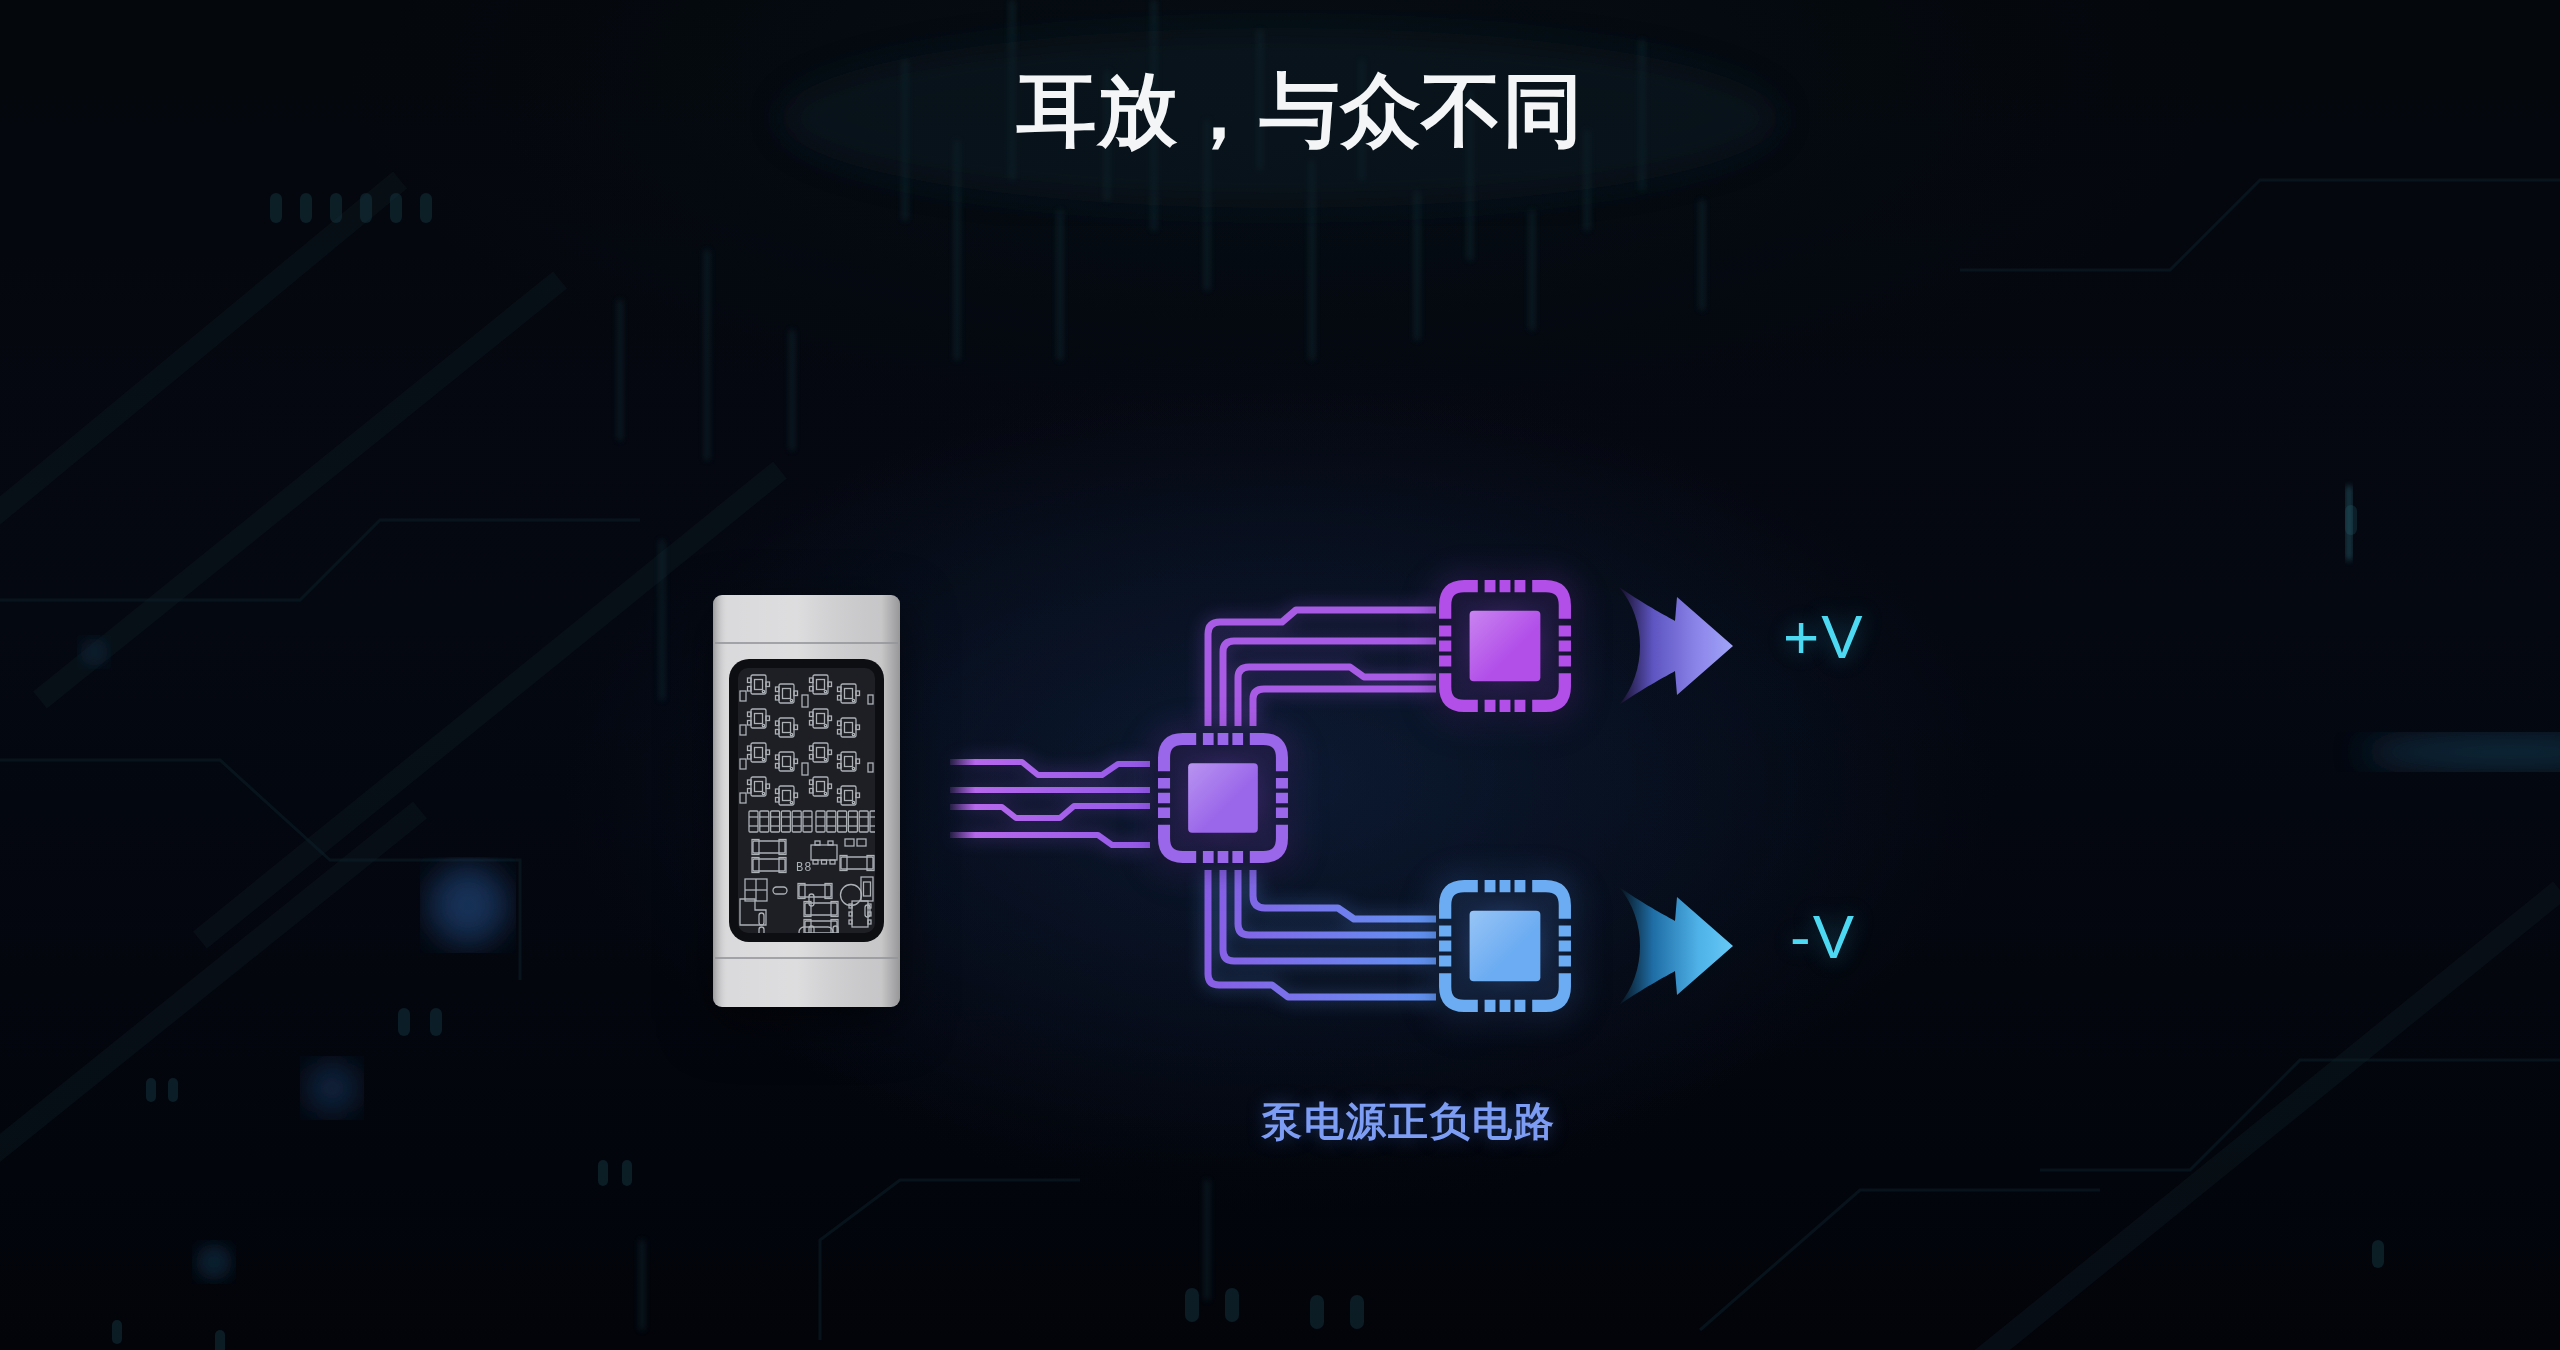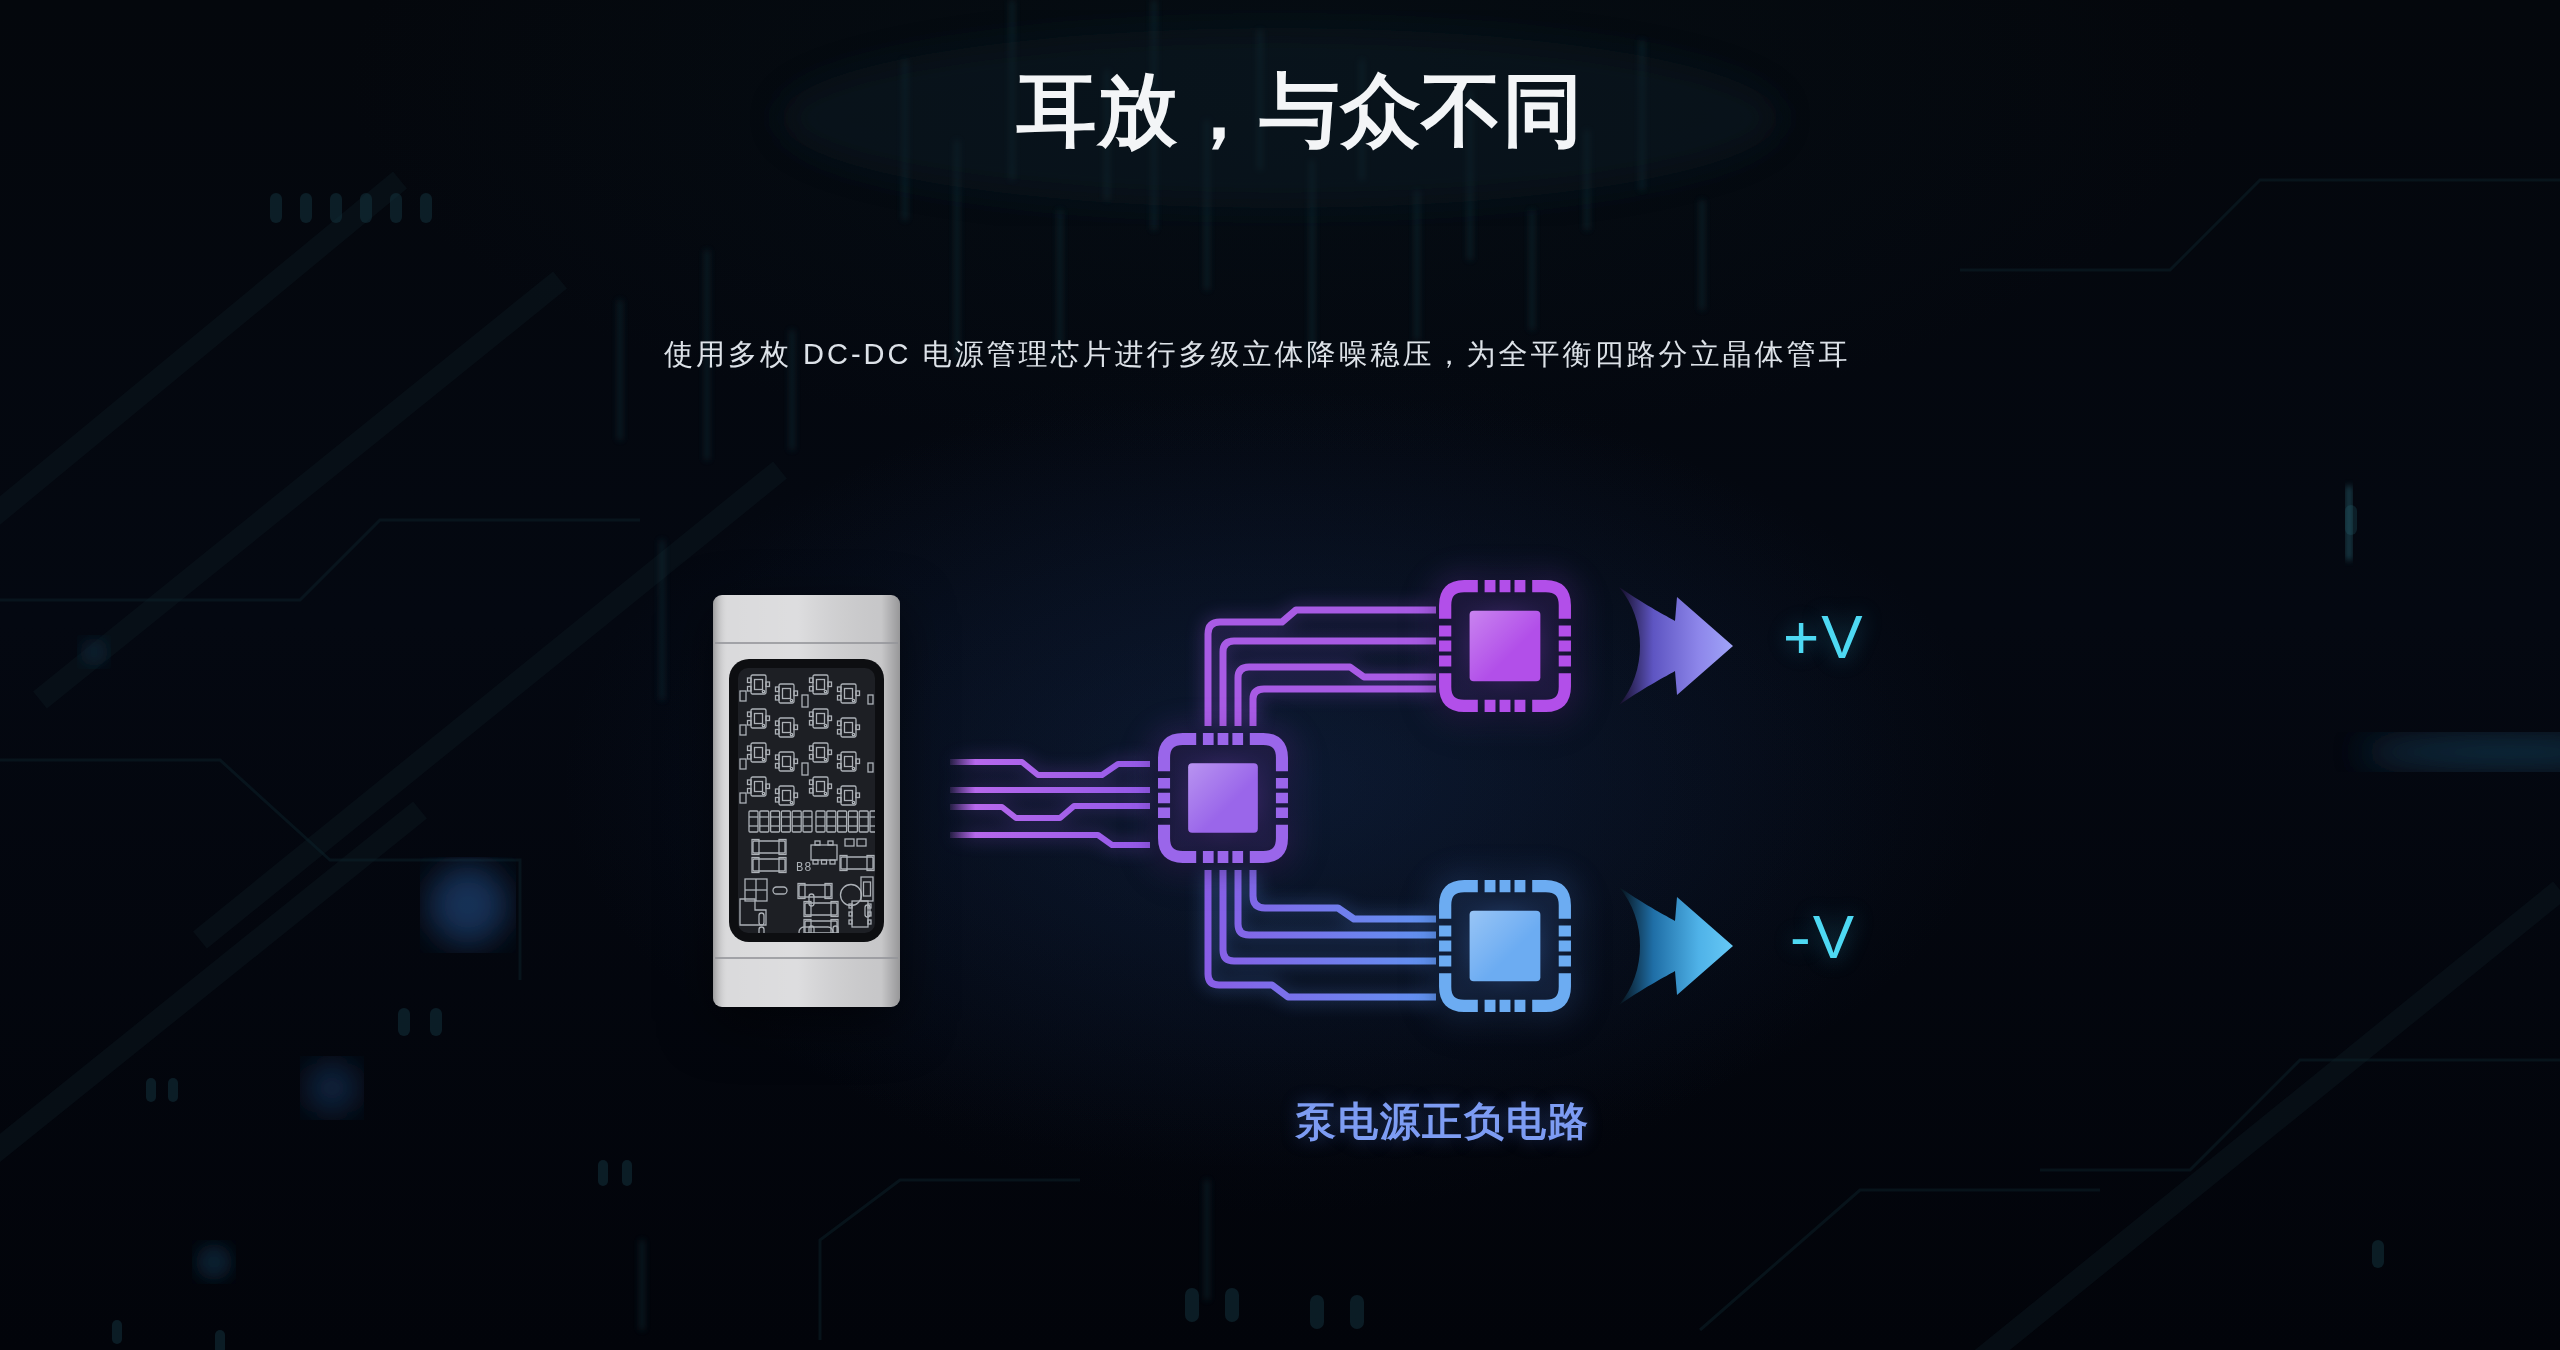--- a/index.html
+++ b/index.html
@@ -16,21 +16,21 @@
     color:#f3f5f7;font-weight:700;font-size:80px;line-height:97px;letter-spacing:1px;padding-left:20px;}
   .hero-desc{position:absolute;left:664px;top:331px;color:#dde2e8;
     font-size:29px;line-height:47px;letter-spacing:3px;font-weight:400;}
   .hero-desc div{white-space:nowrap;}
   
   .vlabel{position:absolute;color:var(--accent-cyan,#4ed9f3);font-size:62px;
     font-weight:400;line-height:1;letter-spacing:2px;white-space:nowrap;
     text-shadow:0 0 22px rgba(60,200,240,.35);}
   .diagram-caption{position:absolute;left:1262px;top:1094px;white-space:nowrap;
     color:var(--caption-blue,#7d9cf3);font-size:40px;font-weight:700;letter-spacing:2px;
-    text-shadow:0 0 18px rgba(90,130,240,.35);margin-left:34px;}
+    text-shadow:0 0 18px rgba(90,130,240,.35);}
   
   .trace{fill:none;stroke-linejoin:round;stroke-linecap:butt;}
   .trace-in{stroke:url(#inGrad);stroke-width:6;}
   .trace-top{stroke:var(--trace-purple,#a85be4);stroke-width:7;}
   .trace-bot{stroke:url(#botGrad);stroke-width:7;}
   .glowP{filter:drop-shadow(0 0 16px rgba(145,80,232,.45)) drop-shadow(0 6px 10px rgba(0,0,0,.5));}
   .glowB{filter:drop-shadow(0 0 16px rgba(85,140,240,.45)) drop-shadow(0 6px 10px rgba(0,0,0,.5));}
   .glowTr{filter:drop-shadow(0 0 9px rgba(150,90,235,.45));}
   .glowTrB{filter:drop-shadow(0 0 9px rgba(95,145,240,.45));}
   .device{filter:drop-shadow(0 16px 26px rgba(0,0,0,.55));}
@@ -322,20 +322,19 @@
 
     <path transform="translate(1616,584)" fill="url(#arrGradP)" d="M3,3 C34,24 49,31 59,37 L61,13 L117,62 L61,111 L59,87 C49,93 34,100 3,121 C31,88 31,36 3,3 Z"></path>
     <path transform="translate(1616,884)" fill="url(#arrGradB)" d="M3,3 C34,24 49,31 59,37 L61,13 L117,62 L61,111 L59,87 C49,93 34,100 3,121 C31,88 31,36 3,3 Z"></path>
   </svg>
 
   <div class="hero-title">
     <div>耳放，与众不同</div>
   </div>
 
   <div class="hero-desc">
-    <div>使用多枚 DC-DC 电源管理芯片进行多级立体降噪稳压，为全平衡四路分立晶体管耳</div>
   </div>
 
   <div class="vlabel" style="left:1783px;top:606px">+V</div>
   <div class="vlabel" style="left:1790px;top:906px">-V</div>
   <div class="diagram-caption">泵电源正负电路</div>
 
 </div>
 
 </body></html>

